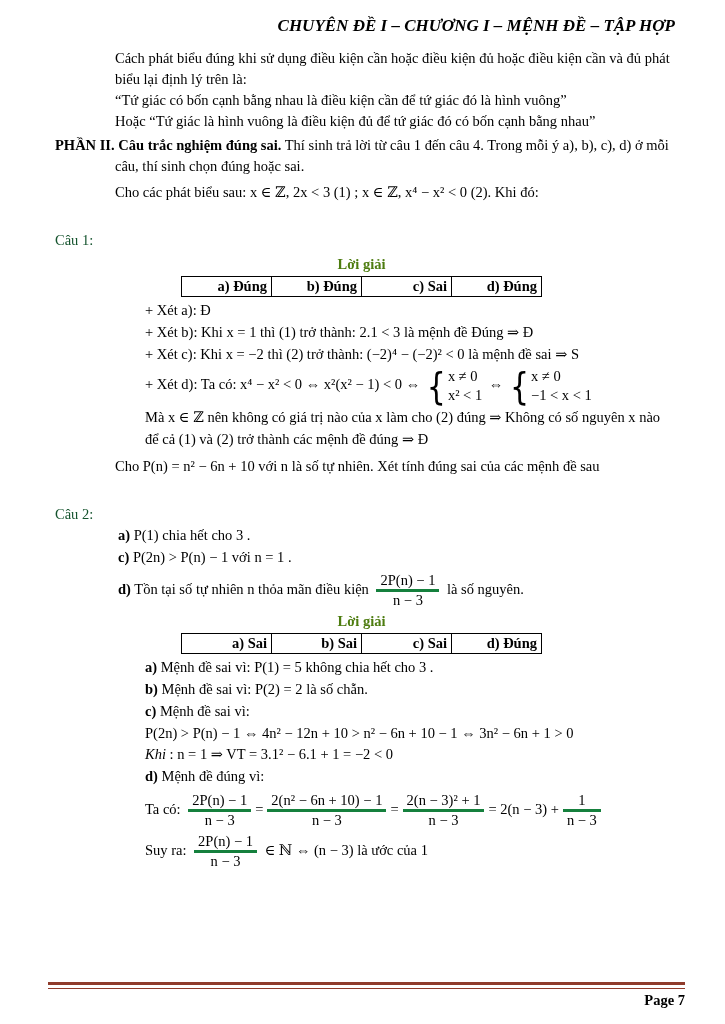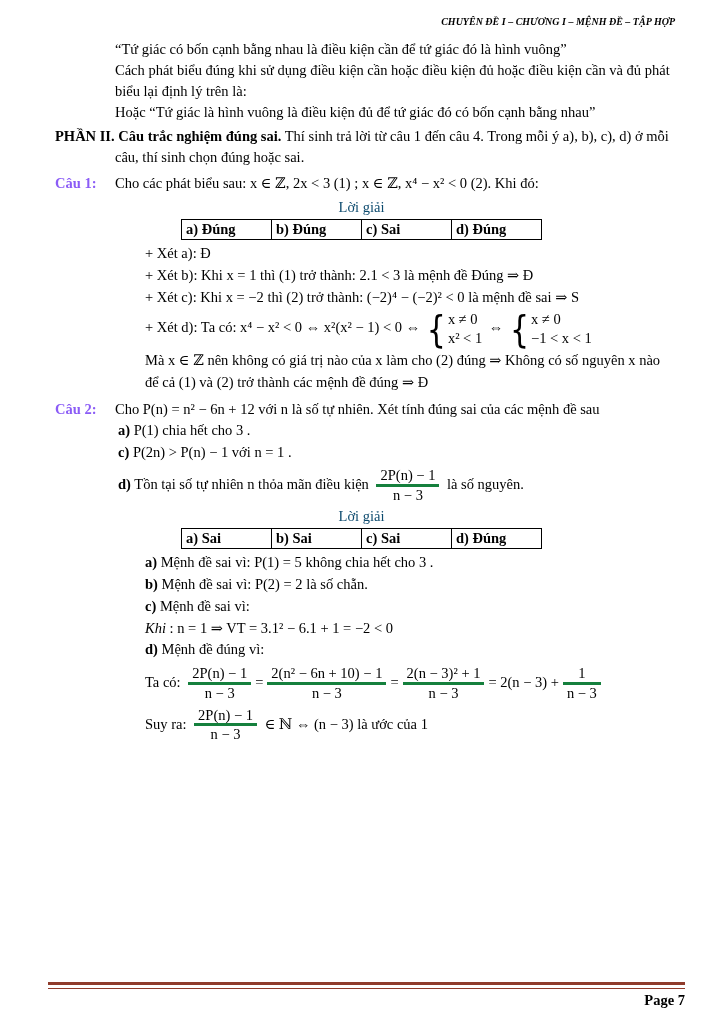--- a/index.html
+++ b/index.html
@@ -4,41 +4,41 @@
 <style>
   * { margin:0; padding:0; box-sizing:border-box; }
   html,body { background:#ffffff; }
   body {
     width:725px; height:1024px;
     font-family:"Liberation Serif","DejaVu Serif","DejaVu Sans",serif;
     font-size:14.5px; color:#000;
   }
   .page { position:relative; width:725px; height:1024px; padding:16px 50px 0 48px; overflow:hidden; }
 
-  .header-title { text-align:right; font-weight:bold; font-style:italic; font-size:10px; margin-bottom:12px; }
+  .header-title { text-align:right; font-weight:bold; font-style:italic; font-size:17px; margin-bottom:12px; }
 
   p.line { line-height:1.45; }
   .indent { margin-left:67px; }
 
   .part2 { padding-left:67px; text-indent:-60px; line-height:1.45; margin-top:3px; }
   .part2 .b { font-weight:bold; }
 
   .q-block { margin-top:5px; }
   .q-row { display:flex; line-height:1.5; }
-  .q-label { flex:0 0 60px; margin-left:7px; font-weight:bold; color:#8b5cf6; }
+  .q-label { flex:0 0 60px; margin-left:7px; font-weight:normal; color:#14532d;margin-top:48px; }
   .q-stem { flex:1; }
 
   .options { margin-left:70px; }
   .options p { line-height:1.5; }
   .opt-prefix { font-weight:bold; }
 
-  .loi-giai { text-align:center; color:#0c4a6e; font-weight:normal; line-height:1.4; margin-top:2px; }
+  .loi-giai { text-align:center; color:#4d7c0f; font-weight:bold; line-height:1.4; margin-top:2px; }
 
   .ans-table { border-collapse:collapse; margin:2px auto 3px auto; }
-  .ans-table td { border:1px solid #000; width:90px; text-align:left; font-weight:bold; padding:0 4px; height:20px; }
+  .ans-table td { border:1px solid #000; width:90px; text-align:right; font-weight:bold; padding:0 4px; height:20px; }
 
   .sol { margin-left:97px; }
   .sol p { line-height:1.5; }
 
   .frac { display:inline-block; vertical-align:middle; text-align:center; margin:1px 4px; line-height:1.15; }
   .frac .num { display:block; border-bottom:3px solid #15803d; padding:0 4px; }
   .frac .den { display:block; padding:0 4px; }
 
   .cases { display:inline-flex; align-items:center; vertical-align:middle; margin:0 3px; }
   .cases .brace { font-family:"DejaVu Sans",sans-serif; font-size:30px; line-height:1; transform:scaleY(1.25); margin-right:2px; font-weight:400; }
@@ -52,22 +52,22 @@
   .page-num { text-align:right; font-weight:bold; line-height:1.4; margin-top:1px; }
   .credit { text-align:center; font-weight:bold; font-style:italic; margin-top:6px; }
 </style>
 </head>
 <body>
 
 <div class="page">
 
   <div class="header-title">CHUYÊN ĐỀ I –  CHƯƠNG I – MỆNH ĐỀ –  TẬP HỢP</div>
 
+  <p class="line indent">Cách phát biểu đúng khi sử dụng điều kiện cần hoặc điều kiện đủ hoặc điều kiện cần và đủ phát biểu lại định lý trên là:</p>
   <p class="line indent">“Tứ giác có bốn cạnh bằng nhau là điều kiện cần để tứ giác đó là hình vuông”</p>
-  <p class="line indent">Cách phát biểu đúng khi sử dụng điều kiện cần hoặc điều kiện đủ hoặc điều kiện cần và đủ phát biểu lại định lý trên là:</p>
   <p class="line indent">Hoặc “Tứ giác là hình vuông là điều kiện đủ để tứ giác đó có bốn cạnh bằng nhau”</p>
 
   <p class="part2"><b class="b">PHẦN II. Câu trắc nghiệm đúng sai.</b><span> Thí sinh trả lời từ câu 1 đến câu 4. Trong mỗi ý a), b), c), d) ở mỗi câu, thí sinh chọn đúng hoặc sai.</span></p>
 
   <div class="q-block">
     <div class="q-row">
       <span class="q-label">Câu 1:</span>
       <span class="q-stem">Cho các phát biểu sau:  x ∈ ℤ, 2x &lt; 3 (1) ;  x ∈ ℤ, x⁴ − x² &lt; 0 (2). Khi đó:</span>
     </div>
 
@@ -106,21 +106,21 @@
           </span>
         </span>
       </p>
       <p>Mà  x ∈ ℤ  nên không có giá trị nào của  x  làm cho (2) đúng  ⇒ Không có số nguyên  x  nào để cả (1) và (2) trở thành các mệnh đề đúng ⇒ Đ</p>
     </div>
   </div>
 
   <div class="q-block">
     <div class="q-row">
       <span class="q-label">Câu 2:</span>
-      <span class="q-stem">Cho  P(n) = n² − 6n + 12  với  n  là số tự nhiên. Xét tính đúng sai của các mệnh đề sau</span>
+      <span class="q-stem">Cho  P(n) = n² − 6n + 10  với  n  là số tự nhiên. Xét tính đúng sai của các mệnh đề sau</span>
     </div>
     <div class="options">
       <p><b class="opt-prefix">a)</b><span> P(1) chia hết cho 3 .</span></p>
       <p><b class="opt-prefix">c)</b><span> P(2n) &gt; P(n) − 1  với  n = 1 .</span></p>
       <p class="tall-line"><b class="opt-prefix">d)</b><span> Tồn tại số tự nhiên  n  thỏa mãn điều kiện </span><span class="frac"><span class="num">2P(n) − 1</span><span class="den">n − 3</span></span><span> là số nguyên.</span></p>
     </div>
 
     <div class="loi-giai">Lời giải</div>
 
     <table class="ans-table">
@@ -131,20 +131,21 @@
         <td>c) Sai</td>
         <td>d) Đúng</td>
       </tr>
       </tbody>
     </table>
 
     <div class="sol">
       <p><b class="opt-prefix">a)</b><span> Mệnh đề sai vì:  P(1) = 5  không chia hết cho  3 .</span></p>
       <p><b class="opt-prefix">b)</b><span> Mệnh đề sai vì:  P(2) = 2  là số chẵn.</span></p>
       <p><b class="opt-prefix">c)</b><span> Mệnh đề sai vì:</span></p>
+      <p>P(2n) &gt; P(n) − 1 ⇔ 4n² − 12n + 10 &gt; n² − 6n + 10 − 1 ⇔ 3n² − 6n + 1 &gt; 0</p>
       <p><i>Khi</i><span> : n = 1 ⇒ VT = 3.1² − 6.1 + 1 = −2 &lt; 0</span></p>
       <p><b class="opt-prefix">d)</b><span> Mệnh đề đúng vì:</span></p>
 
       <p class="eq-line">
         <span>Ta có: </span><span class="frac"><span class="num">2P(n) − 1</span><span class="den">n − 3</span></span><span>=</span><span class="frac"><span class="num">2(n² − 6n + 10) − 1</span><span class="den">n − 3</span></span><span>=</span><span class="frac"><span class="num">2(n − 3)² + 1</span><span class="den">n − 3</span></span><span>= 2(n − 3) +</span><span class="frac"><span class="num">1</span><span class="den">n − 3</span></span>
       </p>
 
       <p class="eq-line">
         <span>Suy ra: </span><span class="frac"><span class="num">2P(n) − 1</span><span class="den">n − 3</span></span><span> ∈ ℕ ⇔ (n − 3)  là ước của 1</span>
       </p>

